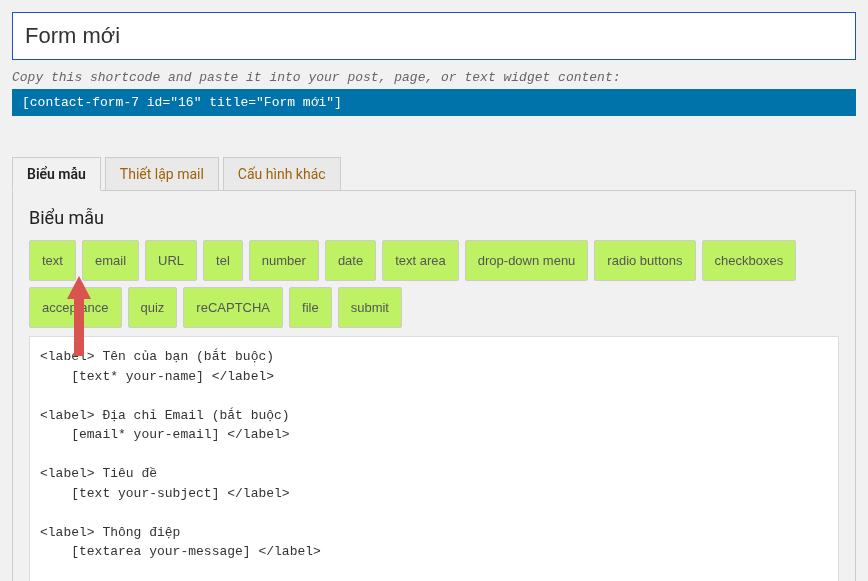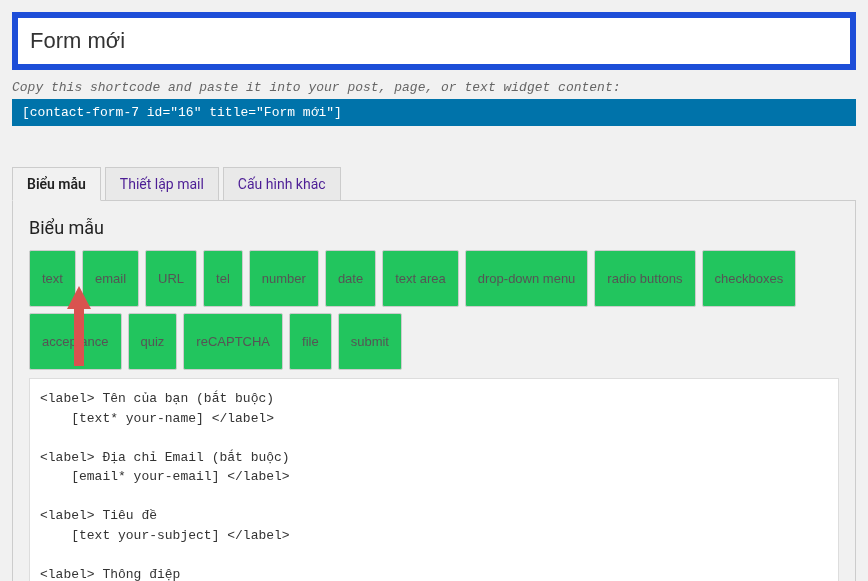--- a/index.html
+++ b/index.html
@@ -6,21 +6,21 @@
     body {
       font-family: -apple-system, BlinkMacSystemFont, "Segoe UI", Roboto, "Helvetica Neue", Arial, sans-serif;
       background: #f1f1f1;
       padding: 12px;
       font-size: 13px;
       color: #333;
     }
     .title-input {
       width: 100%;
       background: #fff;
-      border: 6px solid #1d4ed8;
+      border: 1px solid #1d4ed8;
       padding: 10px 12px;
       font-size: 22px;
       font-weight: 400;
       color: #333;
       margin-bottom: 10px;
     }
     .shortcode-hint {
       font-style: italic;
       color: #666;
       font-size: 13px;
@@ -40,21 +40,21 @@
       gap: 4px;
       position: relative;
       top: 1px;
       z-index: 2;
     }
     .tab {
       background: #f8f8f8;
       border: 1px solid #ccc;
       padding: 8px 14px;
       font-size: 14px;
-      color: #4c1d95;
+      color: #a16207;
       cursor: pointer;
     }
     .tab.active {
       background: #f1f1f1;
       border-bottom: 1px solid #f1f1f1;
       font-weight: 600;
       color: #222;
     }
     .tab:not(.active) {
       background: #e9e9e9;
@@ -71,23 +71,23 @@
       color: #222;
       margin-bottom: 12px;
     }
     .tag-buttons {
       display: flex;
       flex-wrap: wrap;
       gap: 6px;
       margin-bottom: 8px;
     }
     .tag-btn {
-      background: #22c55e;
+      background: #bef264;
       border: 1px solid #ccc;
-      padding: 20px 12px;
+      padding: 12px 12px;
       font-size: 13px;
       color: #555;
       cursor: pointer;
       border-radius: 2px;
     }
     .form-textarea {
       width: 100%;
       background: #fff;
       border: 1px solid #ddd;
       padding: 10px;

